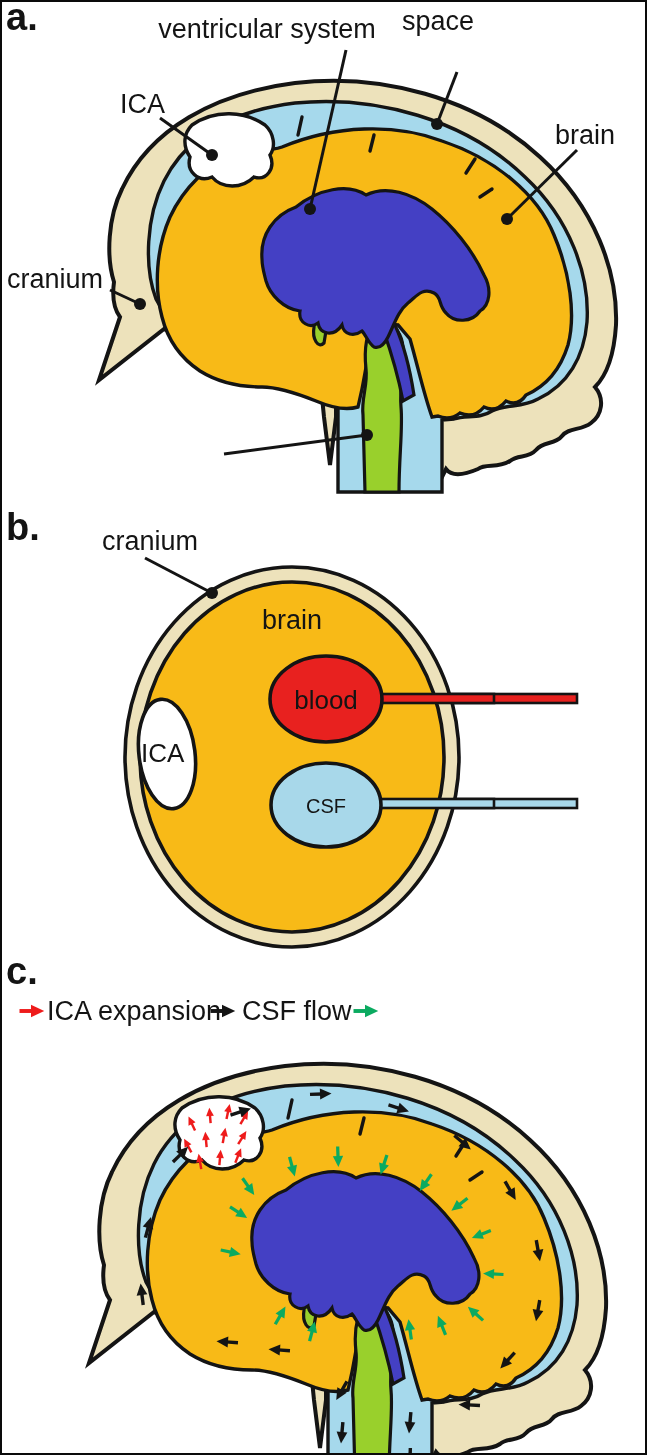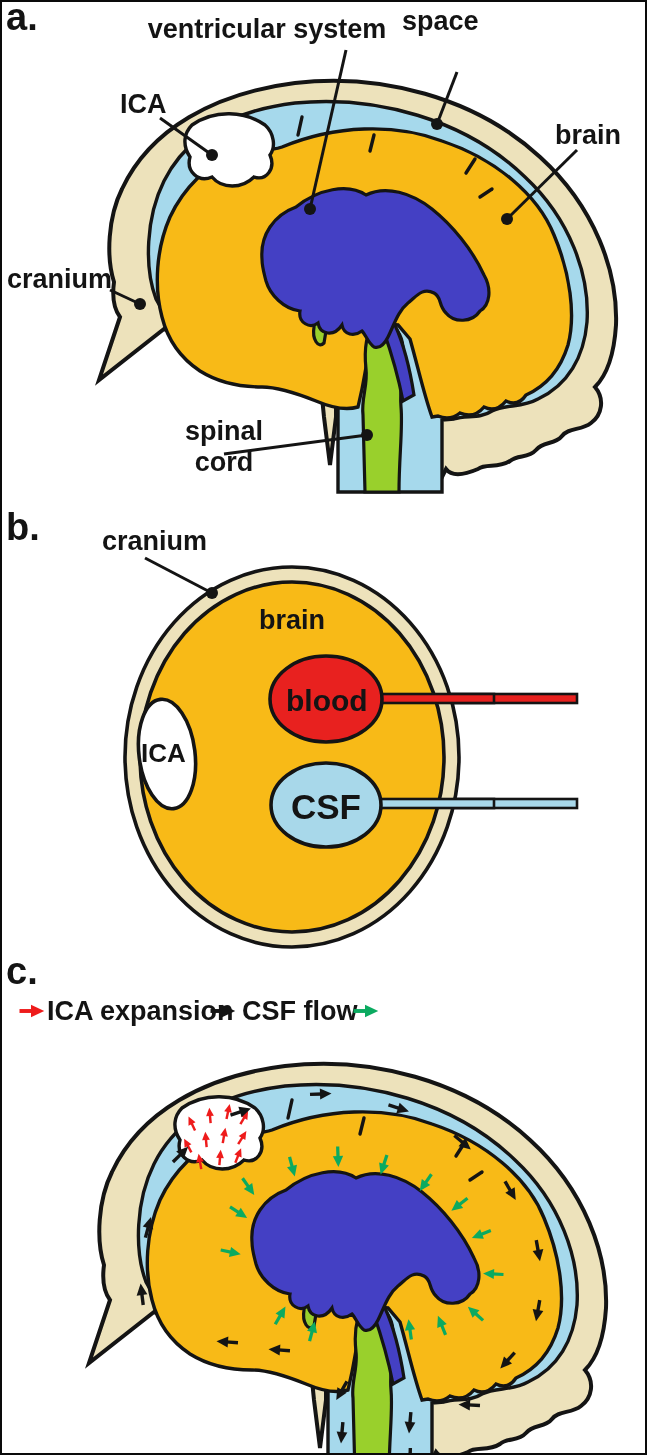--- a/index.html
+++ b/index.html
@@ -1,21 +1,21 @@
 <!DOCTYPE html>
 <html><head>
 <meta charset="utf-8">
 <style>
   html,body{margin:0;padding:0;background:#888;}
   #root{
     position:relative;width:647px;height:1455px;margin:0 auto;
     background:#ffffff;overflow:hidden;border:2px solid #0a0a0a;box-sizing:border-box;
     font-family:"Liberation Sans","DejaVu Sans",sans-serif;color:#141414;
   }
-  .lbl{position:absolute;font-weight:bold;font-size:27px;line-height:31px;letter-spacing:0px;white-space:nowrap;}
+  .lbl{position:absolute;font-weight:normal;font-size:27px;line-height:31px;letter-spacing:0px;white-space:nowrap;}
   .tag{position:absolute;font-weight:bold;font-size:38px;line-height:38px;}
   .ctr{text-align:center;}
   svg{position:absolute;left:0;top:0;overflow:visible;}
   .psvg{overflow:hidden;}
   
   .f-skull{fill:#EDE2BB;stroke:#141414;stroke-width:4;}
   .f-sas{fill:#A6D9EC;stroke:#141414;stroke-width:3.4;}
   .f-brain{fill:#F8BA17;stroke:#141414;stroke-width:3.4;}
   .f-vent{fill:#4440C4;stroke:#141414;stroke-width:3.2;}
   .f-cord{fill:#99D02C;stroke:#141414;stroke-width:3.2;}
@@ -118,24 +118,20 @@
     </g>
   </svg>
 
   <div class="lbl ctr" style="left:140px;top:12px;width:250px;">ventricular system</div>
   <div class="lbl" style="left:400px;top:4px;">
     <span style="display:block;">space</span>
   </div>
   <div class="lbl" style="left:118px;top:87px;">ICA</div>
   <div class="lbl" style="left:553px;top:118px;">brain</div>
   <div class="lbl" style="left:5px;top:262px;">cranium</div>
-  <div class="lbl ctr" style="left:178px;top:414px;width:88px;">
-    <span style="display:block;">spinal</span>
-    <span style="display:block;">cord</span>
-  </div>
 
   <div class="tag" style="left:4px;top:506px;">b.</div>
 
   <svg class="psvg" width="647" height="460" style="top:500px;">
 
     <rect class="tube" x="360" y="192" width="215" height="9" fill="#E8211F"></rect>
     <rect class="tube" x="360" y="297" width="215" height="9" fill="#A8D8EA"></rect>
 
     <ellipse class="ell" cx="290" cy="255" rx="167" ry="190" fill="#EDE2BB"></ellipse>
     <ellipse class="ell" cx="290" cy="255" rx="152" ry="175" fill="#F8BA17"></ellipse>
@@ -147,22 +143,22 @@
     <ellipse class="ell" cx="324" cy="303" rx="55" ry="42" fill="#A8D8EA"></ellipse>
     <g>
       <line class="ptr" x1="143" y1="56" x2="208" y2="90"></line>
         <circle class="dot" cx="210" cy="91" r="6"></circle>
     </g>
   </svg>
 
   <div class="lbl" style="left:100px;top:524px;">cranium</div>
   <div class="lbl ctr" style="left:252px;top:603px;width:76px;">brain</div>
   <div class="lbl" style="left:139px;top:736px;font-size:26px;">ICA</div>
-  <div class="lbl ctr" style="left:284px;top:683px;width:80px;font-size:30px;">blood</div>
-  <div class="lbl ctr" style="left:284px;top:789px;width:80px;font-size:35px;">CSF</div>
+  <div class="lbl ctr" style="left:284px;top:683px;width:80px;font-size:26px;">blood</div>
+  <div class="lbl ctr" style="left:284px;top:789px;width:80px;font-size:20px;">CSF</div>
 
   <div class="tag" style="left:4px;top:950px;">c.</div>
 
   <svg width="34" height="22" style="left:12px;top:998px;">
     <use href="#arr" class="arr-red" transform="translate(17,11) scale(1.15)"></use>
   </svg>
   <div class="lbl" style="left:45px;top:994px;">ICA expansion</div>
   <svg width="34" height="22" style="left:203px;top:998px;">
     <use href="#arr" class="arr-black" transform="translate(17,11) scale(1.15)"></use>
   </svg>

